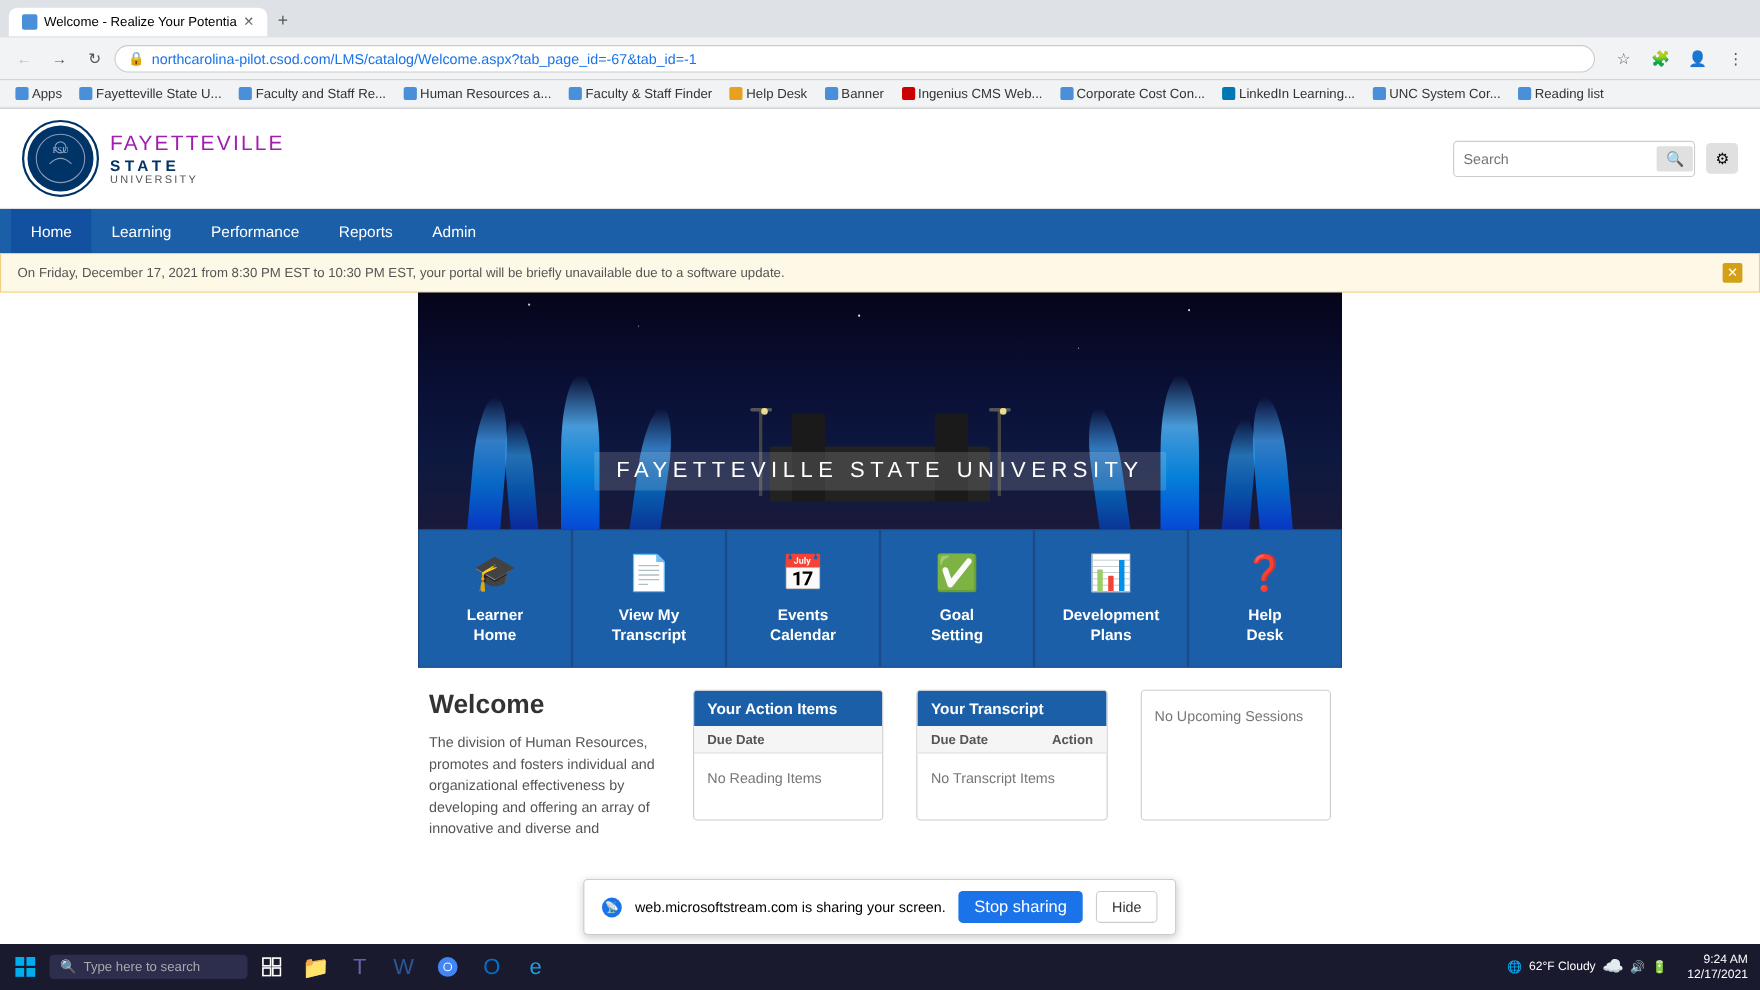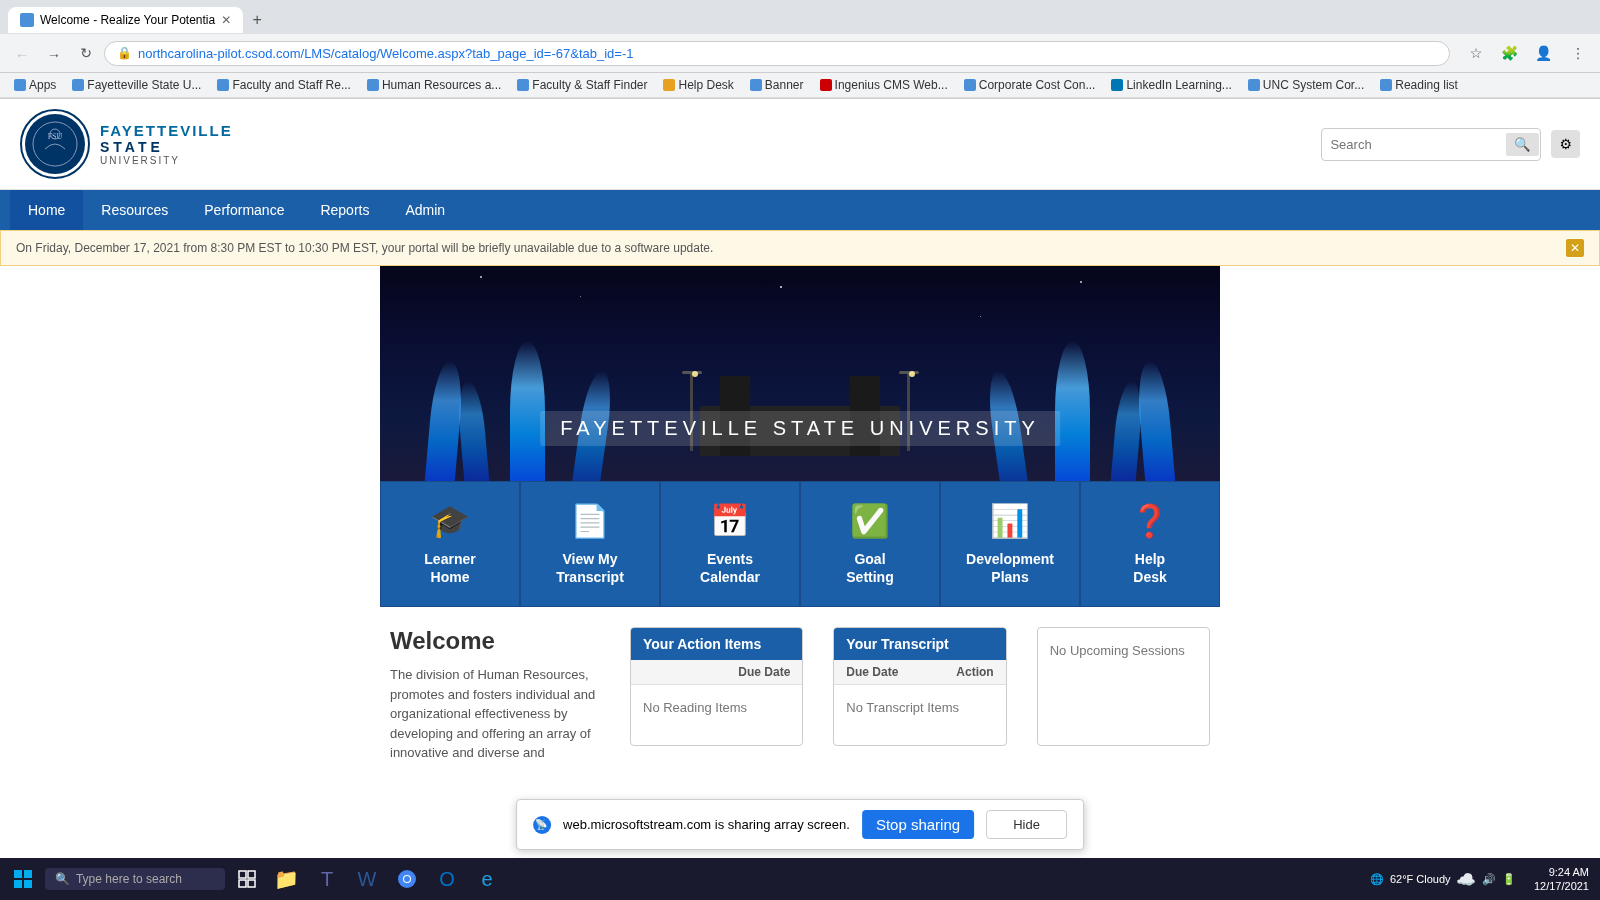--- a/index.html
+++ b/index.html
@@ -25,21 +25,21 @@
 
     
     .page { background: white; height: calc(900px - 110px); overflow-y: auto; }
 
     
     .site-header { display: flex; align-items: center; justify-content: space-between; padding: 10px 20px; background: white; border-bottom: 1px solid #e0e0e0; }
     .logo-area { display: flex; align-items: center; }
     .logo-circle { width: 70px; height: 70px; border-radius: 50%; border: 2px solid #003366; display: flex; align-items: center; justify-content: center; overflow: hidden; margin-right: 10px; }
     .logo-inner { width: 60px; height: 60px; background: #003366; border-radius: 50%; display: flex; align-items: center; justify-content: center; }
     .logo-text-area { display: flex; flex-direction: column; }
-    .logo-university { font-size: 15px; font-weight: bold; color: #0369a1; letter-spacing: 2px; }
+    .logo-university { font-size: 19px; font-weight: normal; color: #a21caf; letter-spacing: 2px; }
     .logo-state { font-size: 14px; font-weight: bold; color: #003366; letter-spacing: 4px; }
     .logo-subtitle { font-size: 10px; color: #555; letter-spacing: 2px; }
     .header-right { display: flex; align-items: center; gap: 10px; }
     .search-box { display: flex; align-items: center; border: 1px solid #ccc; border-radius: 4px; padding: 4px 8px; width: 220px; }
     .search-box input { border: none; outline: none; font-size: 13px; flex: 1; }
     .search-btn { background: #e0e0e0; border: none; padding: 4px 8px; cursor: pointer; border-radius: 2px; }
     .gear-btn { background: #e0e0e0; border: none; padding: 6px 8px; cursor: pointer; border-radius: 4px; font-size: 14px; }
 
     
     .main-nav { background: #1a5fa8; display: flex; align-items: center; padding: 0 10px; }
@@ -57,29 +57,29 @@
     
     .quick-links { display: flex; justify-content: center; gap: 0; margin: 0 auto; width: 840px; }
     .quick-link-btn { flex: 1; background: #1a5fa8; color: white; border: 1px solid #1a4a88; padding: 20px 10px; display: flex; flex-direction: column; align-items: center; justify-content: center; cursor: pointer; text-align: center; min-height: 120px; }
     .quick-link-icon { font-size: 32px; margin-bottom: 10px; }
     .quick-link-label { font-size: 14px; font-weight: bold; line-height: 1.3; }
     .welcome-section { width: 220px; flex-shrink: 0; }
     .welcome-section h2 { font-size: 24px; color: #333; margin-bottom: 10px; }
     .welcome-section p { font-size: 13px; color: #555; line-height: 1.5; }
     .panel { border: 1px solid #ccc; border-radius: 4px; overflow: hidden; }
     .panel-header { background: #1a5fa8; color: white; padding: 8px 12px; font-size: 14px; font-weight: bold; }
-    .panel-subheader { display: flex; padding: 5px 12px; background: #f5f5f5; border-bottom: 1px solid #e0e0e0; font-size: 12px; font-weight: bold; color: #555; justify-content: flex-end; }
+    .panel-subheader { display: flex; padding: 5px 12px; background: #f5f5f5; border-bottom: 1px solid #e0e0e0; font-size: 12px; font-weight: bold; color: #555; }
     .panel-subheader .col-right { margin-left: auto; }
     .panel-body { padding: 15px 12px; font-size: 13px; color: #777; min-height: 60px; }
 
     
     .screen-share-banner { position: fixed; bottom: 50px; left: 50%; transform: translateX(-50%); background: white; border: 1px solid #ccc; border-radius: 4px; padding: 10px 16px; display: flex; align-items: center; gap: 12px; box-shadow: 0 2px 8px rgba(0,0,0,0.2); font-size: 13px; z-index: 1000; }
     .screen-share-icon { width: 18px; height: 18px; background: #1a73e8; border-radius: 50%; display: flex; align-items: center; justify-content: center; color: white; font-size: 10px; }
     .stop-btn { background: #1a73e8; color: white; border: none; padding: 6px 14px; border-radius: 4px; cursor: pointer; font-size: 15px; }
-    .hide-btn { background: white; color: #333; border: 1px solid #ccc; padding: 6px 26px; border-radius: 4px; cursor: pointer; font-size: 13px; }
+    .hide-btn { background: white; color: #333; border: 1px solid #ccc; padding: 6px 14px; border-radius: 4px; cursor: pointer; font-size: 13px; }
 
     
     .taskbar { position: fixed; bottom: 0; left: 0; right: 0; height: 42px; background: #1a1a2e; display: flex; align-items: center; padding: 0 5px; gap: 4px; z-index: 2000; }
     .taskbar-start { width: 36px; height: 36px; display: flex; align-items: center; justify-content: center; cursor: pointer; }
     .taskbar-search { display: flex; align-items: center; background: #2d2d4e; border-radius: 4px; padding: 4px 10px; gap: 6px; width: 180px; font-size: 12px; color: #aaa; cursor: pointer; }
     .taskbar-btn { width: 36px; height: 36px; display: flex; align-items: center; justify-content: center; cursor: pointer; border-radius: 4px; }
     .taskbar-app { width: 36px; height: 36px; border-radius: 4px; display: flex; align-items: center; justify-content: center; cursor: pointer; position: relative; }
     .taskbar-spacer { flex: 1; }
     .taskbar-tray { display: flex; align-items: center; gap: 6px; color: white; font-size: 11px; margin-right: 8px; }
     .weather-icon { font-size: 16px; }
@@ -188,21 +188,21 @@
       <div class="search-box">
         <input type="text" placeholder="Search" style="">
         <button class="search-btn">🔍</button>
       </div>
       <button class="gear-btn">⚙</button>
     </div>
   </div>
 
   <div class="main-nav">
     <a class="nav-item active">Home</a>
-    <a class="nav-item">Resources</a>
+    <a class="nav-item">Learning</a>
     <a class="nav-item">Performance</a>
     <a class="nav-item">Reports</a>
     <a class="nav-item">Admin</a>
   </div>
 
   <div class="alert-banner">
     <span>On Friday, December 17, 2021 from 8:30 PM EST to 10:30 PM EST, your portal will be briefly unavailable due to a software update.</span>
     <button class="alert-close">✕</button>
   </div>
 
@@ -310,21 +310,21 @@
           </div>
         </div>
       </div>
     </div>
   </div>
 
 </div>
 
 <div class="screen-share-banner">
   <div class="screen-share-icon">📡</div>
-  <span>web.microsoftstream.com is sharing array screen.</span>
+  <span>web.microsoftstream.com is sharing your screen.</span>
   <button class="stop-btn">Stop sharing</button>
   <button class="hide-btn">Hide</button>
 </div>
 
 <div class="taskbar">
   <div class="taskbar-start">
     <svg width="20" height="20" viewBox="0 0 20 20">
       <rect x="1" y="1" width="8" height="8" fill="#00adef"></rect>
       <rect x="11" y="1" width="8" height="8" fill="#00adef"></rect>
       <rect x="1" y="11" width="8" height="8" fill="#00adef"></rect>

